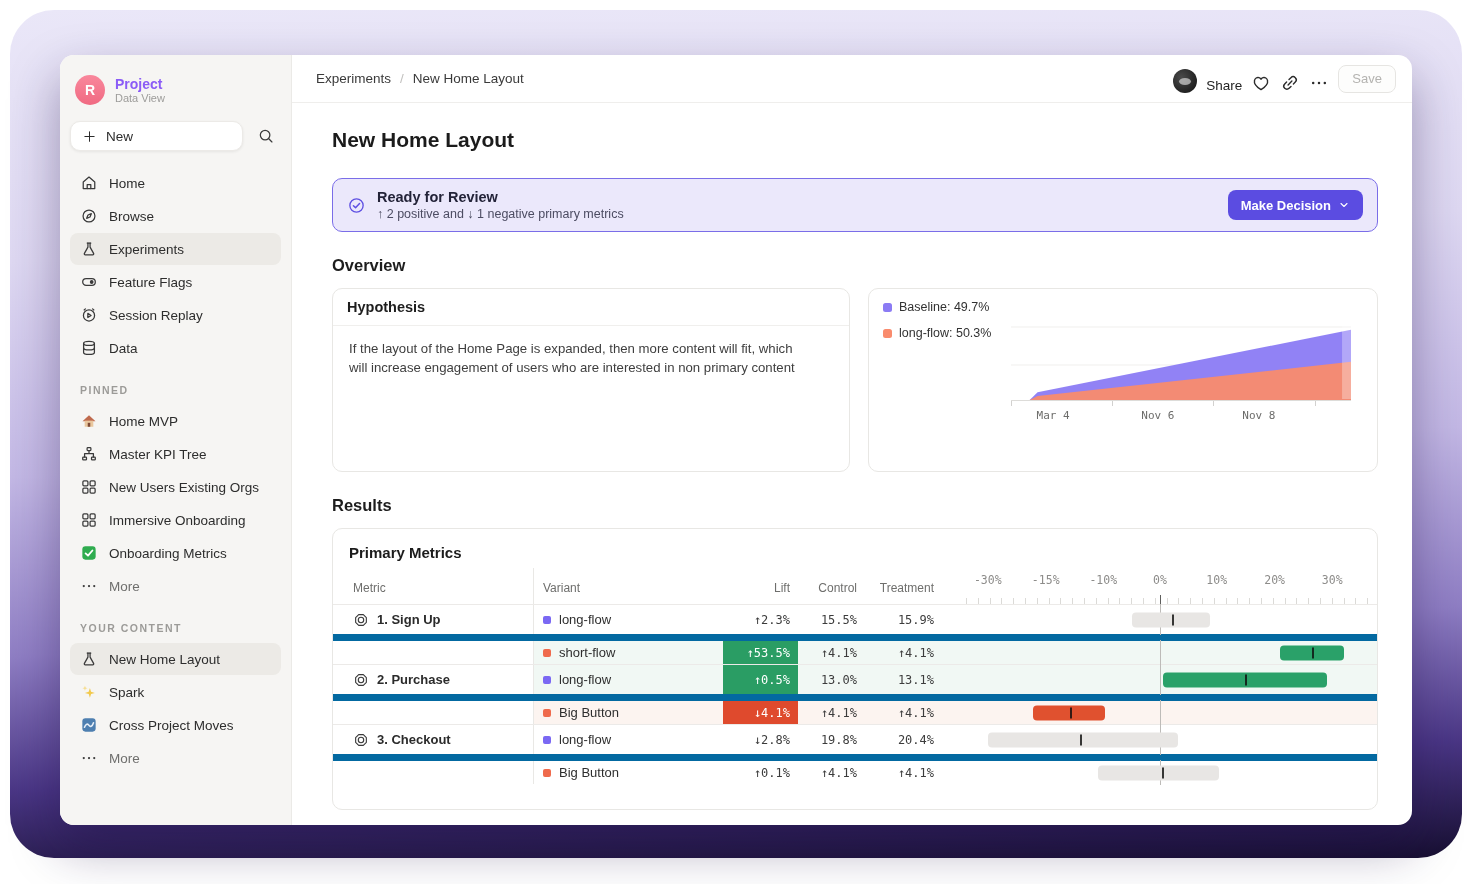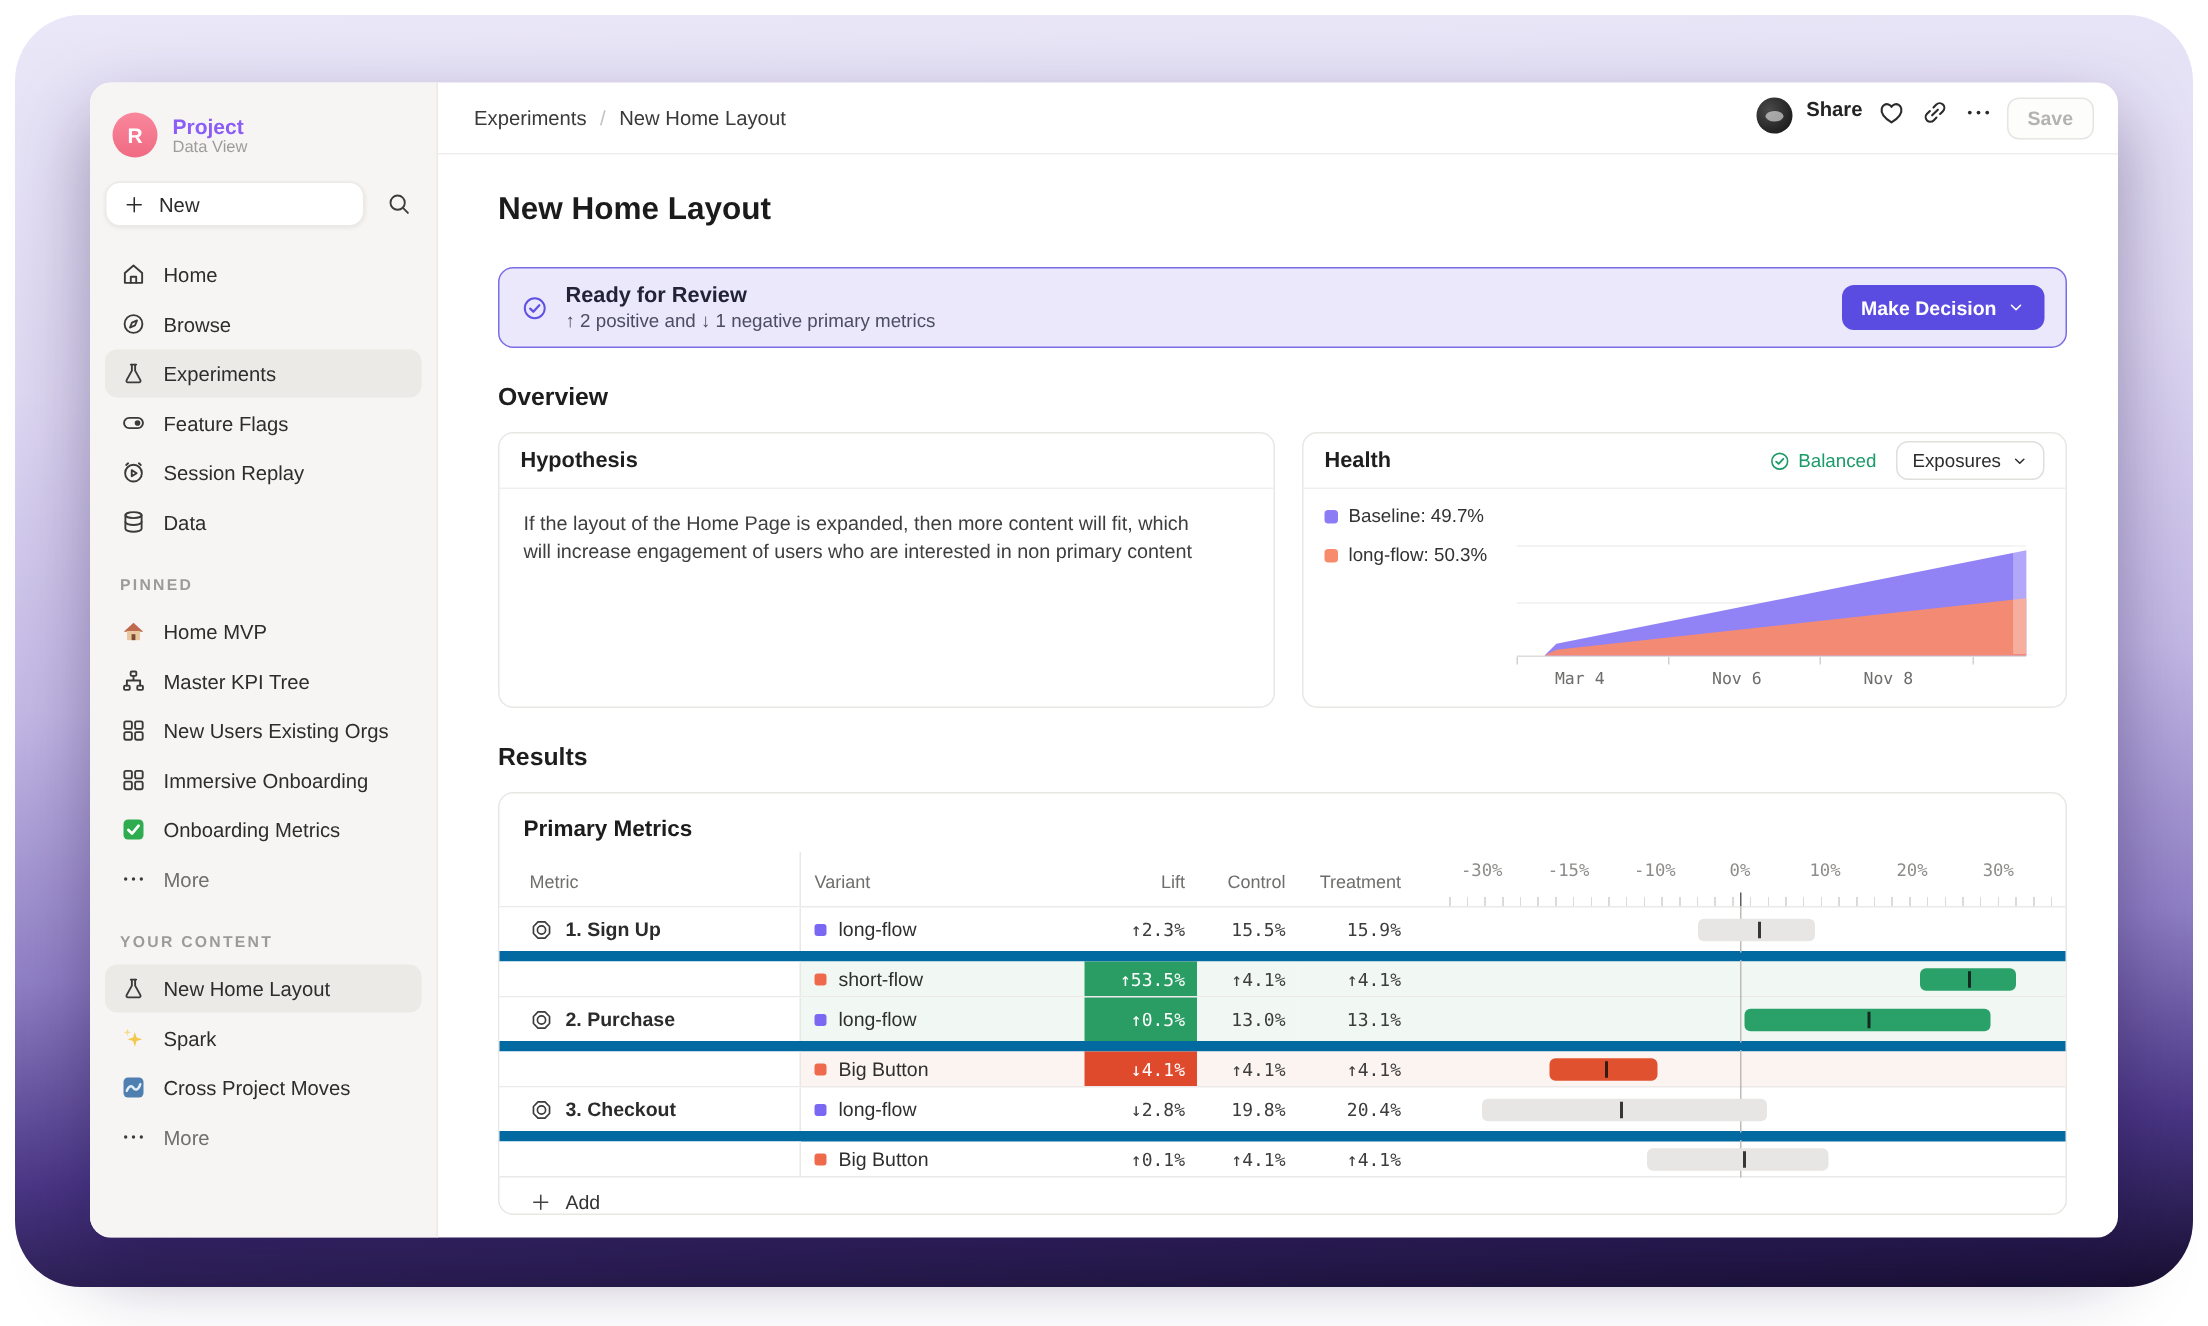--- a/index.html
+++ b/index.html
@@ -32,21 +32,21 @@
     font-size:13.5px; color:#2d2d2d; cursor:pointer; margin-bottom:1px; }
   .side-item.selected { background:#eceae6; }
   .side-item.muted { color:#6f6f6d; }
   .side-item .icon { width:18px; height:18px; display:flex; align-items:center; justify-content:center; color:#3a3a3a; flex:none; }
   .section-label { font-size:10.5px; letter-spacing:1.5px; color:#9c9b98; margin:20px 10px 9px; font-weight:600; }
   
   .main { flex:1; display:flex; flex-direction:column; min-width:0; }
   .topbar { height:48px; min-height:48px; border-bottom:1px solid #efeeec; display:flex; align-items:center; padding:0 16px 0 24px; }
   .crumbs { display:flex; gap:9px; font-size:13.5px; color:#3a3a3a; align-items:center; }
   .crumb-sep { color:#c2c1bf; }
-  .topbar-right { margin-left:auto; display:flex; align-items:flex-start; gap:9px;font-weight:bold; }
+  .topbar-right { margin-left:auto; display:flex; align-items:flex-end; gap:9px; }
   .tb-avatar { width:24px; height:24px; border-radius:50%; background:radial-gradient(circle at 35% 35%, #4a4a4a, #101010); cursor:pointer; position:relative; overflow:hidden;}
   .tb-avatar::after{content:"";position:absolute;left:6px;top:9px;width:12px;height:7px;border-radius:50%;background:rgba(255,255,255,.55);}
   .tb-share { font-size:13.5px; color:#242424; cursor:pointer; }
   .tb-icon { width:20px; height:20px; color:#2b2b2b; cursor:pointer; display:flex; }
   .save-btn { height:28px; padding:0 13px; border:1px solid #e6e5e2; border-radius:8px; background:#fdfdfc;
     color:#b4b3b0; font-size:13px; display:flex; align-items:center; cursor:pointer; }
   .content { flex:1; padding:0 34px 0 40px; overflow:hidden; }
   .page-title { font-size:21px; font-weight:700; color:#1b1b1b; margin:25px 0 0; }
   
   .banner { margin-top:26px; height:54px; background:#ebe8fb; border:1px solid #7a6de8; border-radius:10px;
@@ -380,42 +380,20 @@
 
         <div class="cards">
           <div class="card hyp-card">
             <div class="card-head">
               <span class="card-title">Hypothesis</span>
             </div>
             <div class="hyp-body">If the layout of the Home Page is expanded, then more content will fit, which will increase engagement of users who are interested in non primary content</div>
           </div>
 
           <div class="card health-card">
-            <div class="card-head">
-              <span class="card-title">Health</span>
-              <div class="health-right">
-                <div class="balanced">
-                  <span class="icon">
-                      <svg viewBox="0 0 20 20" width="100%" height="100%" fill="none" stroke="currentColor" stroke-width="1.4" stroke-linecap="round" stroke-linejoin="round">
-                        <circle cx="10" cy="10" r="7"></circle>
-                        <path d="M6.8 10.3 L9 12.4 L13.2 7.9" stroke-width="1.6"></path>
-                      </svg>
-                    </span>
-                  <span>Balanced</span>
-                </div>
-                <div class="exposures-btn">
-                  <span>Exposures</span>
-                  <span class="chev">
-                      <svg viewBox="0 0 20 20" width="100%" height="100%" fill="none" stroke="currentColor" stroke-width="1.4" stroke-linecap="round" stroke-linejoin="round">
-                        <path d="M5 7.5 L10 12.5 L15 7.5" stroke-width="1.8"></path>
-                      </svg>
-                    </span>
-                </div>
-              </div>
-            </div>
             <div class="health-body">
               <div class="legend" id="health-legend">
                   <div class="legend-item">
                     <span class="legend-swatch" style="background: rgb(139, 123, 244);"></span>
                     <span>Baseline: 49.7%</span>
                   </div>
                   <div class="legend-item">
                     <span class="legend-swatch" style="background: rgb(249, 139, 109);"></span>
                     <span>long-flow: 50.3%</span>
                   </div>
@@ -583,26 +561,18 @@
                 <div class="cell num">↑4.1%</div>
                 <div class="cell num">↑4.1%</div>
                 <div class="cell"></div>
                 <div class="cell cell-chart">
                   <span class="zero" style="left: 47.2%;"></span>
                   <span class="ci" style="left: 32.2%; width: 29.3%; background: rgb(232, 230, 228);"></span>
                   <span class="ci-mark" style="left: 47.7%;"></span>
                 </div>
               </div>
             </div>
-          <div class="pm-footer">
-            <span class="icon">
-                <svg viewBox="0 0 20 20" width="100%" height="100%" fill="none" stroke="currentColor" stroke-width="1.4" stroke-linecap="round" stroke-linejoin="round">
-                  <path d="M10 3.8 V16.2 M3.8 10 H16.2"></path>
-                </svg>
-              </span>
-            <span>Add</span>
-          </div>
         </div>
 
       </div>
     </div>
   </div>
 </div>
 
 </body></html>

